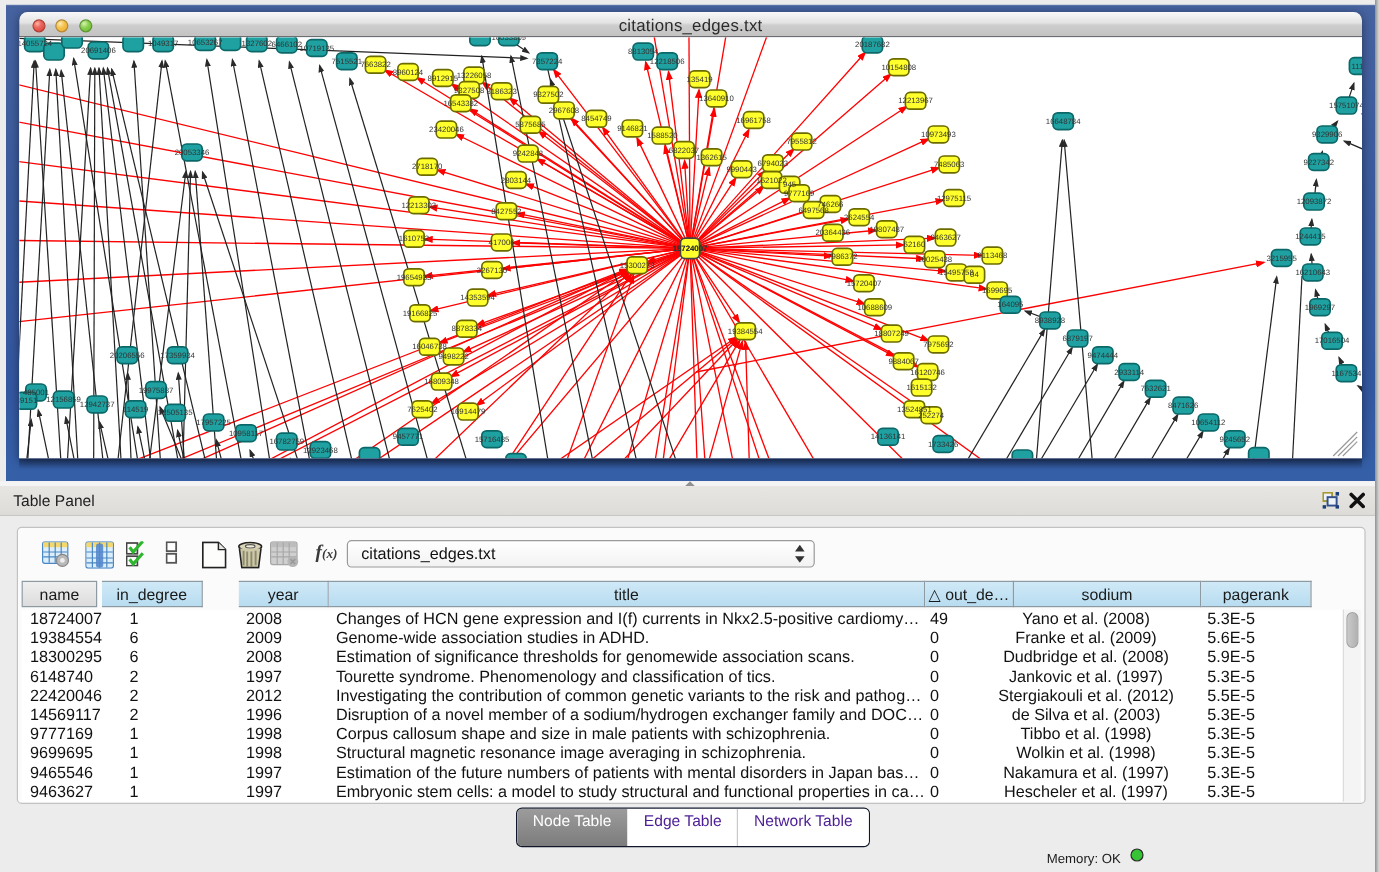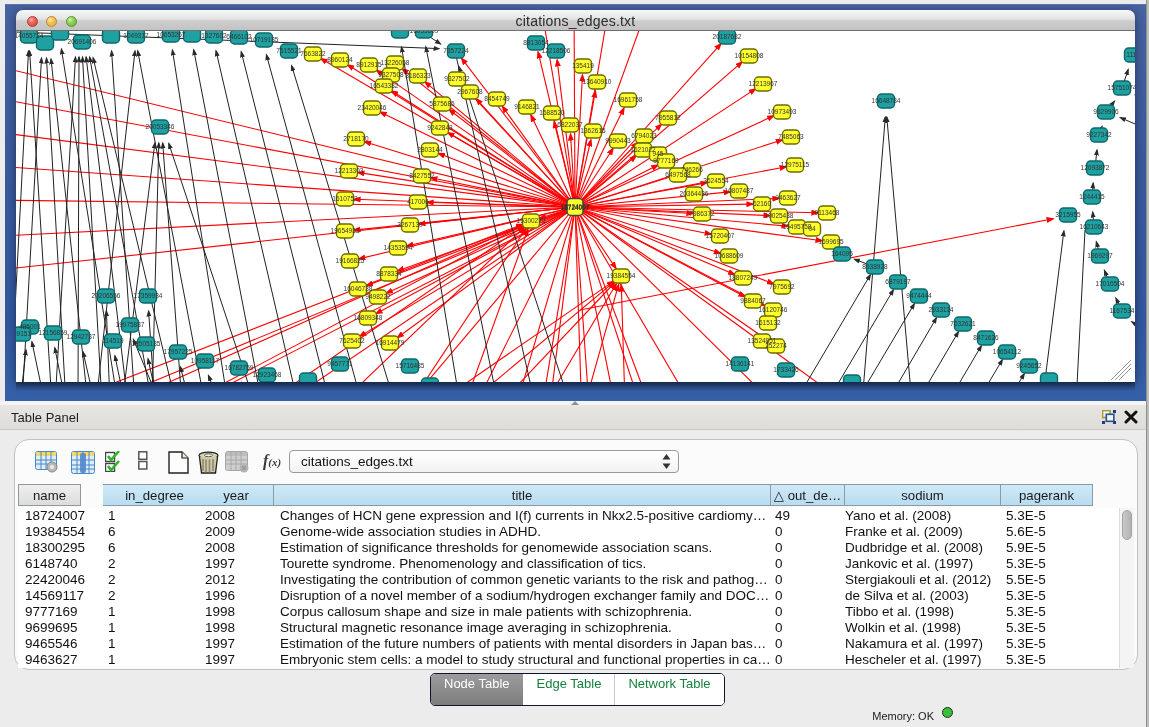--- a/index.html
+++ b/index.html
@@ -12,40 +12,40 @@
 #tl2{left:30px;background:radial-gradient(circle at 35% 30%,#ffe9b0 0%,#f6c round 35%,#eaa432 100%);background:radial-gradient(circle at 35% 30%,#ffeab2 0%,#f5c34f 40%,#e9a42f 100%);border:1px solid #b5872e}
 #tl3{left:49.5px;background:radial-gradient(circle at 35% 30%,#d6f3b0 0%,#8ed153 40%,#62b52a 100%);border:1px solid #5d9430}
 #canvas{position:absolute;left:0;top:21px;width:1119px;height:351px;background:#fff;overflow:hidden}
 #below{position:absolute;left:0;top:401px;width:1149px;height:326px;background:#ececec}
 #sliver{position:absolute;left:0;top:0;width:1149px;height:4px;background:#f4f4f4}
 #divtri{position:absolute;left:571px;top:0px;width:0;height:0;border-left:4px solid transparent;border-right:4px solid transparent;border-bottom:4px solid #909090}
 #panelbar{position:absolute;left:0;top:4px;width:1149px;height:25px;background:linear-gradient(180deg,#e8e6e3,#dedcd9);border-bottom:1px solid #c9c7c4}
 #panelbar .lab{position:absolute;left:11px;top:5px;font-size:13px;color:#1e1e1e}
 #floaticon{position:absolute;left:1102px;top:5px;width:14px;height:14px}
 #closex{position:absolute;left:1124px;top:5px}
-#container{position:absolute;left:14px;top:38px;width:1124px;height:231px;background:#fbfbfb;border:1px solid #c2c2c2;border-radius:15px}
+#container{position:absolute;left:14px;top:38px;width:1124px;height:231px;background:#fbfbfb;border:1px solid #c2c2c2;border-radius:4px}
 .ticon{position:absolute;top:11px}
 #dropdown{position:absolute;left:274px;top:10px;width:390px;height:23px;background:linear-gradient(#ffffff,#f2f2f2);border:1px solid #9a9a9a;border-radius:4px;font-size:13.5px;color:#111;line-height:21px;padding-left:11px}
 #thead{position:absolute;left:3px;top:44px;width:1075px;height:22px}
 .th{position:absolute;top:0;height:22px;border:1px solid #8e9aa2;border-left:none;background:linear-gradient(#cfe9f7,#b8dcf0);font-size:13.2px;color:#1a1a1a;text-align:center;line-height:21px}
 .th.first{border-left:1px solid #8e9aa2;background:linear-gradient(#efefef,#dcdcdc)}
 #tbody{position:absolute;left:3px;top:68px;width:1101px;height:160px;background:#fff;overflow:hidden}
 .tr{position:absolute;left:0;width:1101px;height:16px}
 .td{position:absolute;top:0;height:16px;font-size:13.5px;color:#111;line-height:16px;white-space:nowrap;overflow:hidden}
 .c0{left:7px;width:80px}
 .c1{left:90px;width:92px}
 .c2{left:187px;width:72px}
 .c3{left:262px;width:492px;text-overflow:ellipsis}
 .c4{left:757px;width:70px}
-.c5{left:827px;width:156px;text-align:left}
+.c5{left:809px;width:156px;text-align:center}
 .c6{left:988px;width:92px}
 #vsb{position:absolute;right:3px;top:68px;width:15px;height:160px;background:#f4f4f4;border-left:1px solid #dcdcdc}
 #vsb .thumb{position:absolute;left:2px;top:2px;width:10px;height:30px;background:linear-gradient(90deg,#c9c9c9,#b2b2b2);border:1px solid #a2a2a2;border-radius:5px}
 #tabs{position:absolute;left:430px;top:272px;height:33px;display:flex;border:1px solid #0f172a;border-radius:5px;overflow:hidden;background:#fff}
-.tab{font-size:13px;line-height:19px;padding:0 13px;color:#15803d;background:#fff}
+.tab{font-size:13px;line-height:19px;padding:0 13px;color:#4c1d95;background:#fff}
 .tab.sel{background:linear-gradient(#9c9c9c,#7c7c7c);color:#fff}
 .tab.mid{border-left:1px solid #fff;border-right:1px solid #c9c9c9}
 #status{position:absolute;left:0;top:299px;width:966px;height:27px}
 #mem{position:absolute;right:32px;top:10px;font-size:11px;color:#1a1a1a}
 #memdot{position:absolute;right:13px;top:7px;width:11px;height:11px;border-radius:50%;background:#36c336;border:1.5px solid #2a2a2a}
 #rightedge{position:absolute;right:0;top:0;width:3px;height:727px;background:#bdbdbd;border-left:1px solid #8f8f8f}
 </style></head><body>
 <div id="app">
 <div id="mdi"></div>
 <div id="win">
@@ -573,21 +573,21 @@
           <circle cx="19" cy="17" r="4.5" fill="#b5b5b5"></circle>
           <path d="M17 15l4 4M21 15l-4 4" stroke="#999" stroke-width="1.4"></path>
         </svg>
     <div class="ticon" style="left:248px;top:12px;font-family:'Liberation Serif',serif;font-style:italic;font-weight:bold;font-size:16px;color:#3a3a3a">f<span style="font-size:11px">(x)</span></div>
     <div id="dropdown">citations_edges.txt<svg id="ddarrsvg" width="9" height="15" viewBox="0 0 9 15" style="position:absolute;right:7px;top:3px">
             <path d="M4.5 0 L8.5 5.5 L0.5 5.5 z" fill="#333"></path>
             <path d="M4.5 15 L8.5 9.5 L0.5 9.5 z" fill="#333"></path>
           </svg></div>
     <div id="thead">
       <div class="th first" style="left:0px;width:63px">name</div>
-      <div class="th" style="left:85px;width:104px">in_degree</div>
+      <div class="th" style="left:67px;width:84px">in_degree</div>
       <div class="th" style="left:181px;width:75px">year</div>
       <div class="th" style="left:256px;width:497px">title</div>
       <div class="th" style="left:753px;width:74px">△ out_de…</div>
       <div class="th" style="left:827px;width:156px">sodium</div>
       <div class="th" style="left:983px;width:92px">pagerank</div>
     </div>
     <div id="tbody">
 <div class="tr" style="top:0px">
 <div class="td c0">18724007</div>
             <div class="td c1">1</div>

